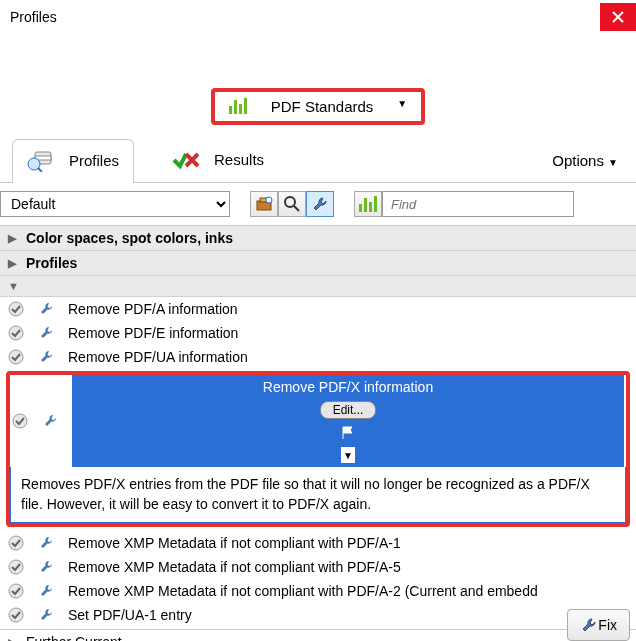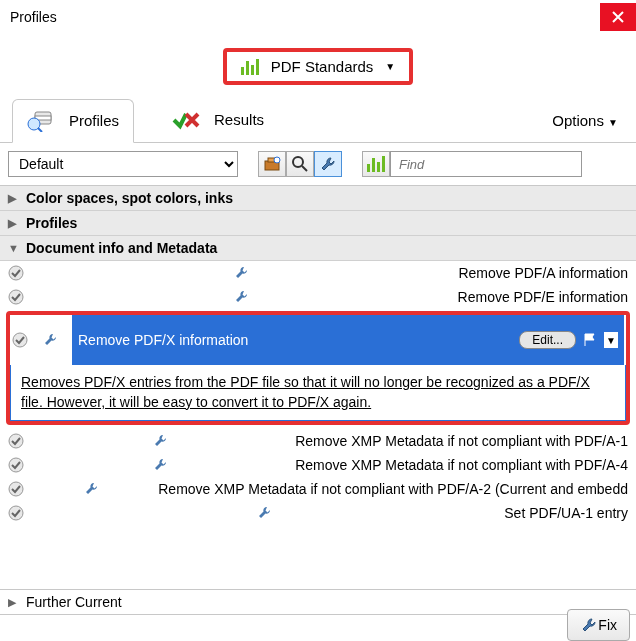--- a/index.html
+++ b/index.html
@@ -1,49 +1,49 @@
 <!DOCTYPE html>
 <html><head>
 <meta charset="utf-8">
 <style>
   * { box-sizing: border-box; margin: 0; padding: 0; }
   body { font-family: "Segoe UI", Tahoma, sans-serif; font-size: 13px; background: #fff; width: 636px; height: 641px; overflow: hidden; position: relative; }
   .titlebar { display: flex; align-items: center; justify-content: space-between; height: 34px; padding: 0 0 0 10px; }
   .title { font-size: 14px; }
   .close-btn { width: 36px; height: 28px; background: #e81123; color: #fff; display: flex; align-items: center; justify-content: center; font-size: 14px; cursor: pointer; }
   .dropdown-row { display: flex; justify-content: center; padding: 14px 0 10px 0; }
-  .pdf-standards-btn { display: flex; align-items: center; gap: 12px; padding: 6px 14px; background: #fff; border: 1px solid #ccc; border-radius: 2px; cursor: pointer; font-size: 15px; }
+  .pdf-standards-btn { display: flex; align-items: flex-start; gap: 24px; padding: 6px 14px; background: #fff; border: 1px solid #ccc; border-radius: 2px; cursor: pointer; font-size: 15px; margin-top: 40px; }
   .bars-icon { display: inline-flex; align-items: flex-end; gap: 2px; height: 16px; }
   .bars-icon span { display: inline-block; width: 3px; background: #6cbb23; }
   .bars-icon span:nth-child(1){height:8px;} .bars-icon span:nth-child(2){height:14px;} .bars-icon span:nth-child(3){height:10px;} .bars-icon span:nth-child(4){height:16px;}
   .caret { font-size: 10px; }
   .highlight-red { border: 4px solid #e63030; border-radius: 4px; }
   .tabs-row { display: flex; align-items: center; gap: 24px; padding: 4px 12px 0 12px; border-bottom: 1px solid #c8c8c8; position: relative; }
   .tab { display: flex; align-items: center; gap: 14px; padding: 8px 14px 10px 14px; font-size: 15px; cursor: pointer; }
   .tab.active { background: #fff; border: 1px solid #c8c8c8; border-bottom: 1px solid #fff; border-radius: 6px 6px 0 0; margin-bottom: -1px; }
   .options-link { margin-left: auto; font-size: 15px; cursor: pointer; padding-right: 6px; }
-  .toolbar-row { display: flex; align-items: flex-start; padding: 8px 8px; }
+  .toolbar-row { display: flex; align-items: flex-start; padding: 8px 0; }
   .presets-select { flex: 0 0 230px; height: 26px; border: 1px solid #999; font-size: 14px; padding: 2px 6px; background: #fff; }
   .icon-btn { width: 28px; height: 26px; border: 1px solid #aaa; background: linear-gradient(#fafafa,#e8e8e8); display: inline-flex; align-items: center; justify-content: center; cursor: pointer; }
   .icon-btn.pressed { border-color: #4a90d9; background: #d8ecff; }
   .find-input { height: 26px; border: 1px solid #999; padding: 0 8px; font-size: 13px; font-style: italic; color: #888; width: 192px; }
   .list-pane { border-top: 1px solid #c8c8c8; height: 404px; overflow: hidden; position: relative; }
   .list-inner { height: 100%; overflow-y: auto; }
   .cat-row { display: flex; align-items: center; gap: 6px; background: #eaeaea; padding: 4px 8px; font-weight: bold; font-size: 14px; border-bottom: 1px solid #d0d0d0; cursor: pointer; }
   .disclosure { font-size: 11px; color: #666; width: 12px; }
-  .item-row { display: flex; align-items: center; gap: 14px; padding: 4px 8px; font-size: 14px; cursor: pointer; justify-content: space-between; }
+  .item-row { display: flex; align-items: center; gap: 14px; padding: 4px 8px; font-size: 14px; cursor: pointer; }
   .checkmark-icon { width: 16px; height: 16px; flex: none; }
   .wrench-icon { width: 16px; height: 16px; flex: none; }
   .selected-item-wrap { margin: 2px 6px 4px 6px; }
-  .selected-header { display: flex; align-items: center; gap: 6px; background: #2a6fd6; color: #fff; padding: 16px 6px; font-size: 14px; }
+  .selected-header { display: flex; align-items: center; gap: 6px; background: #2a6fd6; color: #fff; padding: 4px 6px; font-size: 14px; flex-direction: column; }
   .selected-header .label { flex: 1; }
   .edit-btn { background: #e6e6e6; color: #000; border: 1px solid #888; border-radius: 8px; padding: 1px 12px; font-size: 12px; cursor: pointer; }
   .flag-icon { width: 16px; height: 16px; }
   .dropdown-arrow { font-size: 10px; color:#000; background:#fff; width:14px; height:16px; display:flex; align-items:center; justify-content:center; cursor:pointer; }
-  .desc-box { border: 1px solid #2a6fd6; border-top: none; padding: 8px 10px; font-size: 14px; line-height: 1.4; background: #fff; text-decoration: underline; }
+  .desc-box { border: 1px solid #2a6fd6; border-top: none; padding: 8px 10px; font-size: 14px; line-height: 1.4; background: #fff; }
   .further-row { display: flex; align-items: center; padding: 4px 8px; border-top: 1px solid #c8c8c8; border-bottom: 1px solid #c8c8c8; font-size: 14px; cursor: pointer; gap: 6px; background:#fff; }
   .fix-row { position: absolute; bottom: 0; right: 6px; }
   .fix-btn { display: flex; align-items: center; padding: 6px 12px; border: 1px solid #aaa; background: linear-gradient(#fafafa,#e8e8e8); cursor: pointer; font-size: 14px; }
   svg { display: block; }
 </style>
 </head>
 <body>
 
 <div class="titlebar">
   <div class="title">Profiles</div>
@@ -131,21 +131,20 @@
     <div class="cat-row">
       <span class="disclosure">▶</span>
       <span>Color spaces, spot colors, inks</span>
     </div>
     <div class="cat-row">
       <span class="disclosure">▶</span>
       <span>Profiles</span>
     </div>
     <div class="cat-row">
       <span class="disclosure">▼</span>
-      <span>Document info and Metadata</span>
     </div>
 
     <div class="item-row">
       <svg class="checkmark-icon" viewBox="0 0 16 16">
           <circle cx="8" cy="8" r="7" fill="#e8e8e8" stroke="#999"></circle>
           <path d="M4 8 l3 3 l5 -6" stroke="#666" stroke-width="2" fill="none"></path>
         </svg>
       <svg class="wrench-icon" viewBox="0 0 16 16">
           <path d="M11 2 a3.5 3.5 0 0 0 -3.5 4.5 L3 11 l2 2 L9.5 8.5 a3.5 3.5 0 0 0 4.5 -3.5 l-2.5 2.5 -2 -2 z" fill="#4a7ab0"></path>
         </svg>
@@ -153,20 +152,30 @@
     </div>
     <div class="item-row">
       <svg class="checkmark-icon" viewBox="0 0 16 16">
           <circle cx="8" cy="8" r="7" fill="#e8e8e8" stroke="#999"></circle>
           <path d="M4 8 l3 3 l5 -6" stroke="#666" stroke-width="2" fill="none"></path>
         </svg>
       <svg class="wrench-icon" viewBox="0 0 16 16">
           <path d="M11 2 a3.5 3.5 0 0 0 -3.5 4.5 L3 11 l2 2 L9.5 8.5 a3.5 3.5 0 0 0 4.5 -3.5 l-2.5 2.5 -2 -2 z" fill="#4a7ab0"></path>
         </svg>
       <span>Remove PDF/E information</span>
+    </div>
+    <div class="item-row">
+      <svg class="checkmark-icon" viewBox="0 0 16 16">
+          <circle cx="8" cy="8" r="7" fill="#e8e8e8" stroke="#999"></circle>
+          <path d="M4 8 l3 3 l5 -6" stroke="#666" stroke-width="2" fill="none"></path>
+        </svg>
+      <svg class="wrench-icon" viewBox="0 0 16 16">
+          <path d="M11 2 a3.5 3.5 0 0 0 -3.5 4.5 L3 11 l2 2 L9.5 8.5 a3.5 3.5 0 0 0 4.5 -3.5 l-2.5 2.5 -2 -2 z" fill="#4a7ab0"></path>
+        </svg>
+      <span>Remove PDF/UA information</span>
     </div>
 
     <div class="selected-item-wrap highlight-red">
       <div class="item-row" style="padding:0 2px 0 2px;">
         <svg class="checkmark-icon" viewBox="0 0 16 16">
             <circle cx="8" cy="8" r="7" fill="#e8e8e8" stroke="#999"></circle>
             <path d="M4 8 l3 3 l5 -6" stroke="#666" stroke-width="2" fill="none"></path>
           </svg>
         <svg class="wrench-icon" viewBox="0 0 16 16">
             <path d="M11 2 a3.5 3.5 0 0 0 -3.5 4.5 L3 11 l2 2 L9.5 8.5 a3.5 3.5 0 0 0 4.5 -3.5 l-2.5 2.5 -2 -2 z" fill="#4a7ab0"></path>
@@ -194,21 +203,21 @@
       <span>Remove XMP Metadata if not compliant with PDF/A-1</span>
     </div>
     <div class="item-row">
       <svg class="checkmark-icon" viewBox="0 0 16 16">
           <circle cx="8" cy="8" r="7" fill="#e8e8e8" stroke="#999"></circle>
           <path d="M4 8 l3 3 l5 -6" stroke="#666" stroke-width="2" fill="none"></path>
         </svg>
       <svg class="wrench-icon" viewBox="0 0 16 16">
           <path d="M11 2 a3.5 3.5 0 0 0 -3.5 4.5 L3 11 l2 2 L9.5 8.5 a3.5 3.5 0 0 0 4.5 -3.5 l-2.5 2.5 -2 -2 z" fill="#4a7ab0"></path>
         </svg>
-      <span>Remove XMP Metadata if not compliant with PDF/A-4</span>
+      <span>Remove XMP Metadata if not compliant with PDF/A-5</span>
     </div>
     <div class="item-row">
       <svg class="checkmark-icon" viewBox="0 0 16 16">
           <circle cx="8" cy="8" r="7" fill="#e8e8e8" stroke="#999"></circle>
           <path d="M4 8 l3 3 l5 -6" stroke="#666" stroke-width="2" fill="none"></path>
         </svg>
       <svg class="wrench-icon" viewBox="0 0 16 16">
           <path d="M11 2 a3.5 3.5 0 0 0 -3.5 4.5 L3 11 l2 2 L9.5 8.5 a3.5 3.5 0 0 0 4.5 -3.5 l-2.5 2.5 -2 -2 z" fill="#4a7ab0"></path>
         </svg>
       <span>Remove XMP Metadata if not compliant with PDF/A-2 (Current and embedd</span>

